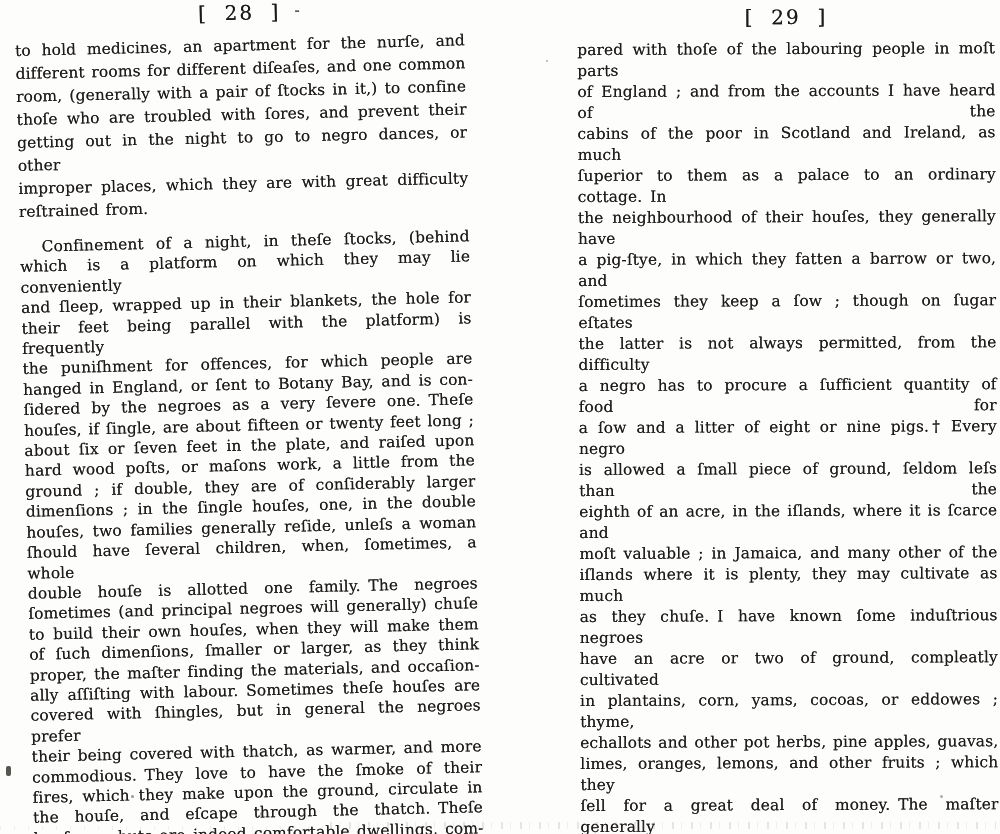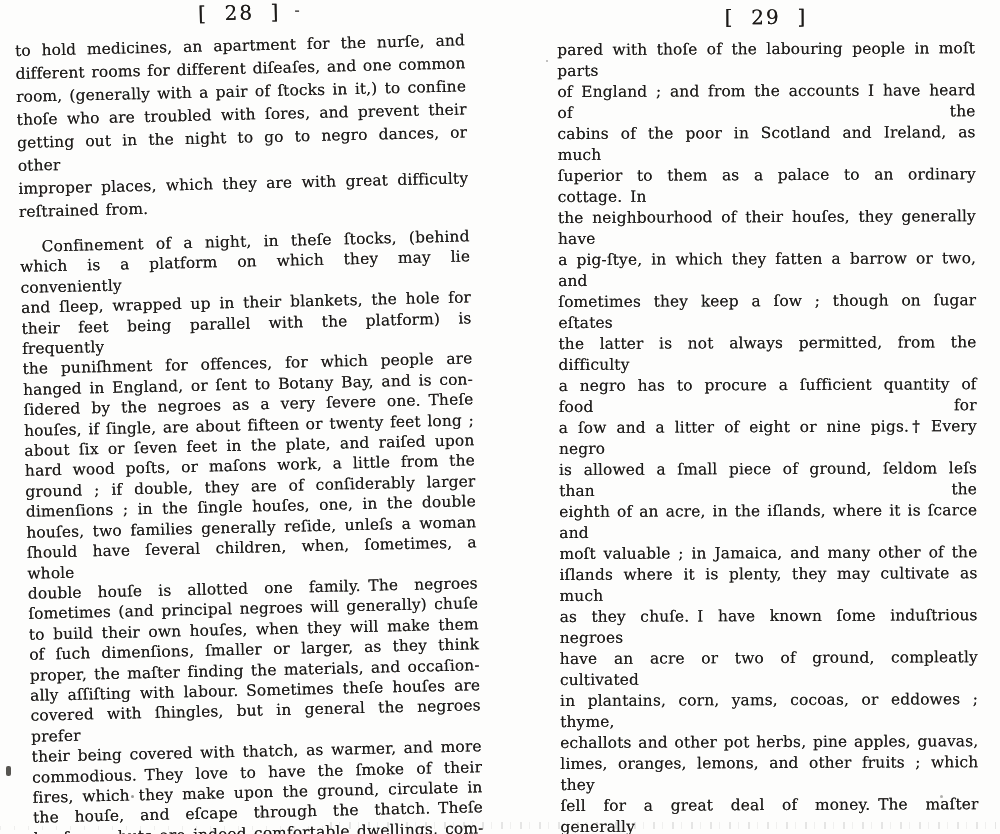--- a/index.html
+++ b/index.html
@@ -6,21 +6,21 @@
   body {
     width: 1000px; height: 834px; overflow: hidden; position: relative;
     background: #fdfdfc;
     font-family: "DejaVu Serif", "Liberation Serif", serif;
     color: #1d1b19;
   }
   .scan { position: absolute; inset: 0; }
 
   .page { position: absolute; top: 0; height: 834px; }
   .page.left  { left: 0;   width: 500px; }
-  .page.right { left: 480px; width: 500px; }
+  .page.right { left: 500px; width: 500px; }
 
   .pgblock {
     position: absolute; left: 14px; top: 6px; width: 450px;
     transform: rotate(-1.35deg); transform-origin: top left;
   }
   .pgblock2 {
     position: absolute; left: 77px; top: 6px; width: 418px;
     transform: rotate(-0.25deg); transform-origin: top left;
   }
 

